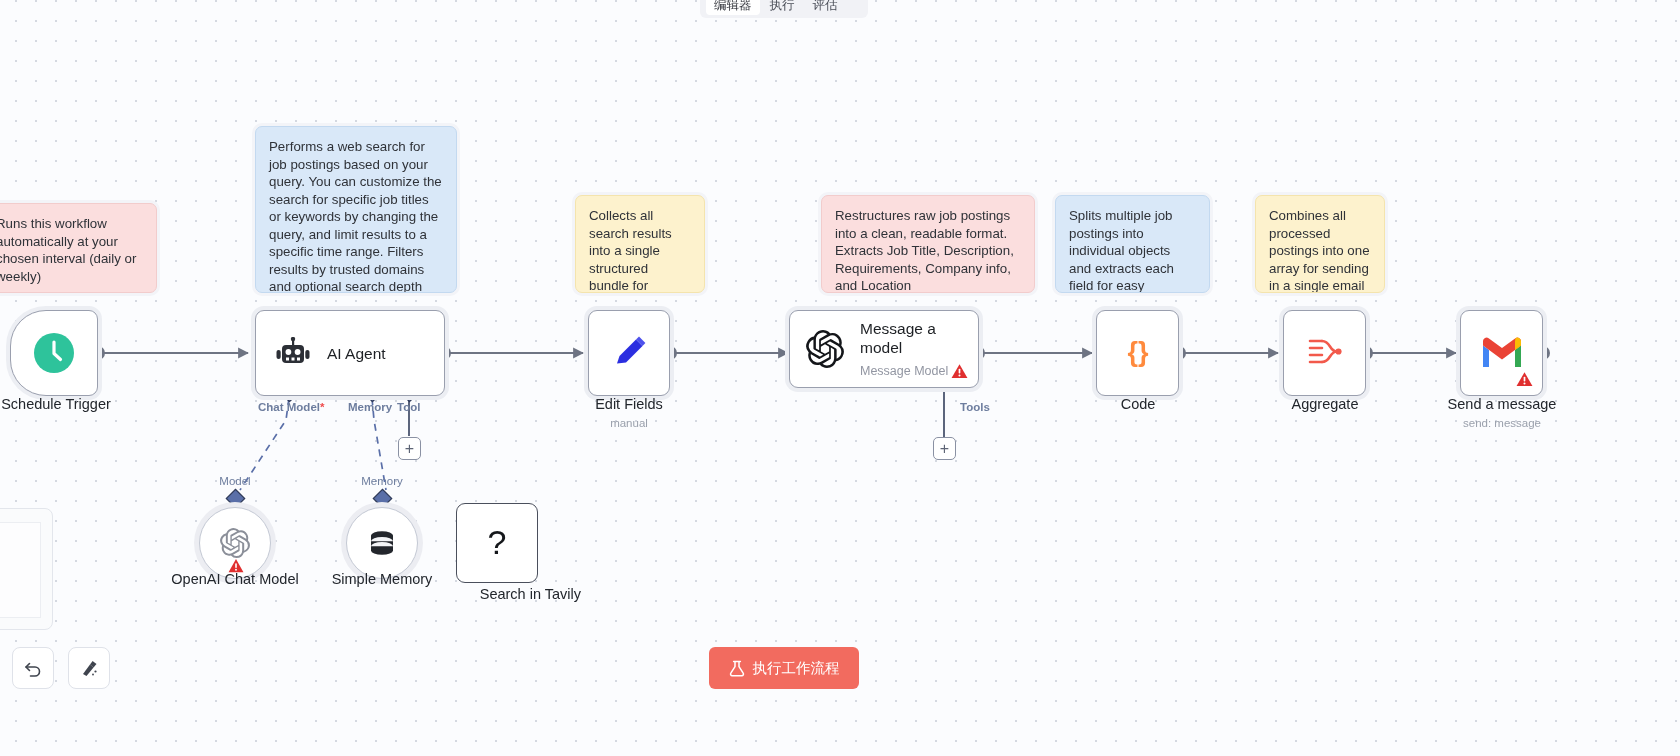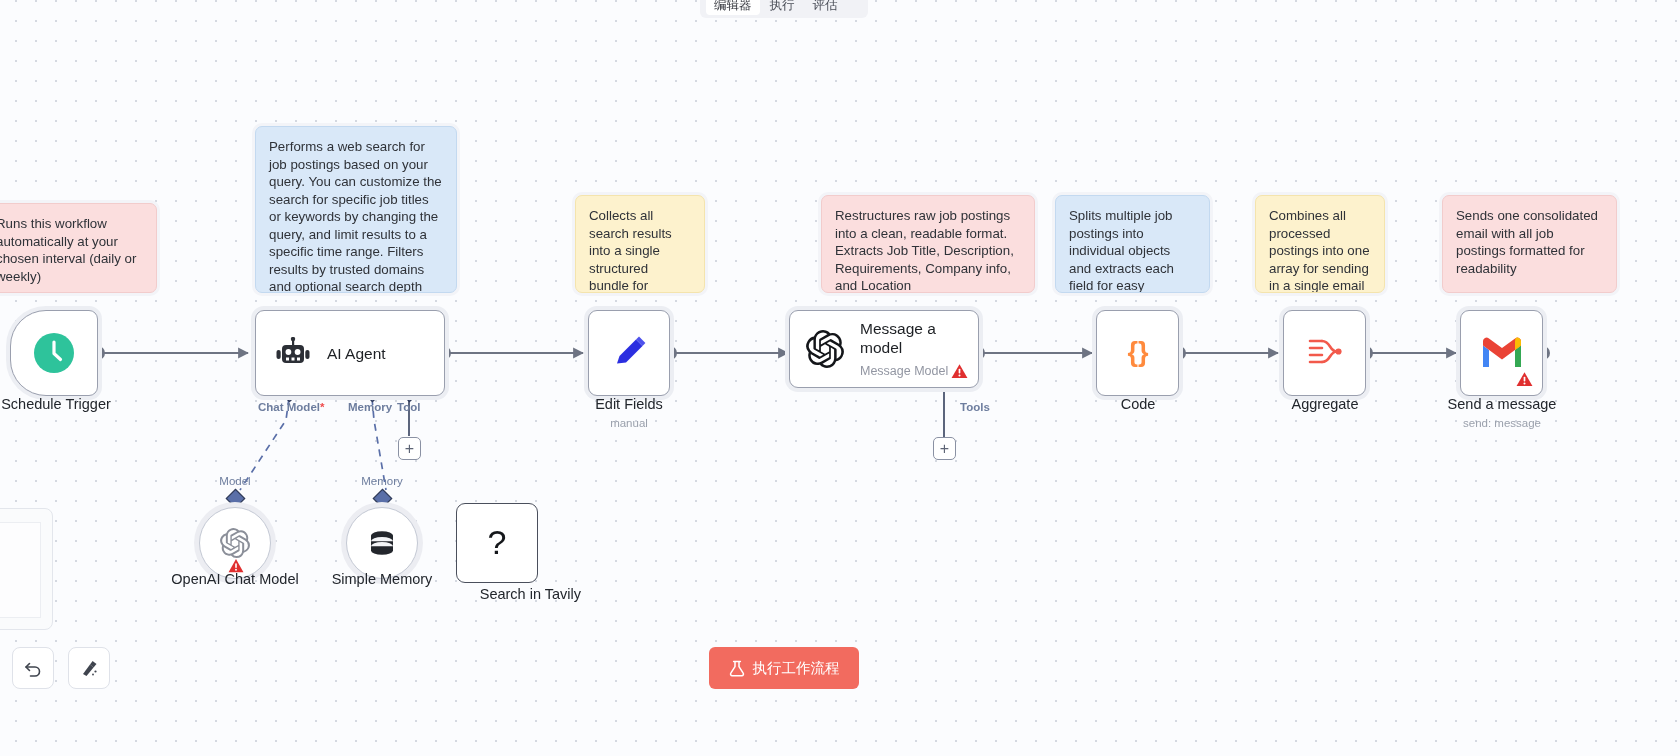--- a/index.html
+++ b/index.html
@@ -153,21 +153,20 @@
   <div class="sticky blue" style="left:255px; top:126px; width:202px; height:167px;">Performs a web search for job postings based on your query. You can customize the search for specific job titles or keywords by changing the query, and limit results to a specific time range. Filters results by trusted domains and optional search depth</div>
 
   <div class="sticky yellow" style="left:575px; top:195px; width:130px; height:98px;">Collects all search results into a single structured bundle for processing</div>
 
   <div class="sticky pink" style="left:821px; top:195px; width:214px; height:98px;">Restructures raw job postings into a clean, readable format. Extracts Job Title, Description, Requirements, Company info, and Location</div>
 
   <div class="sticky blue" style="left:1055px; top:195px; width:155px; height:98px;">Splits multiple job postings into individual objects and extracts each field for easy aggregation</div>
 
   <div class="sticky yellow" style="left:1255px; top:195px; width:130px; height:98px;">Combines all processed postings into one array for sending in a single email</div>
 
-  <div class="sticky pink" style="left:1442px; top:195px; width:175px; height:98px;">Sends one consolidated email with all job postings formatted for readability</div>
 
   <svg id="edges">
     <defs>
       <marker id="arrow" markerWidth="7" markerHeight="7" refX="5.5" refY="3.5" orient="auto">
         <path d="M0,0.5 L6,3.5 L0,6.5 z" fill="#6e7483"></path>
       </marker>
     </defs>
 
     <line x1="98" y1="353" x2="248" y2="353" stroke="#6e7483" stroke-width="1.8" marker-end="url(#arrow)"></line>
     <circle cx="98" cy="353" r="7" fill="#6e7483"></circle>

